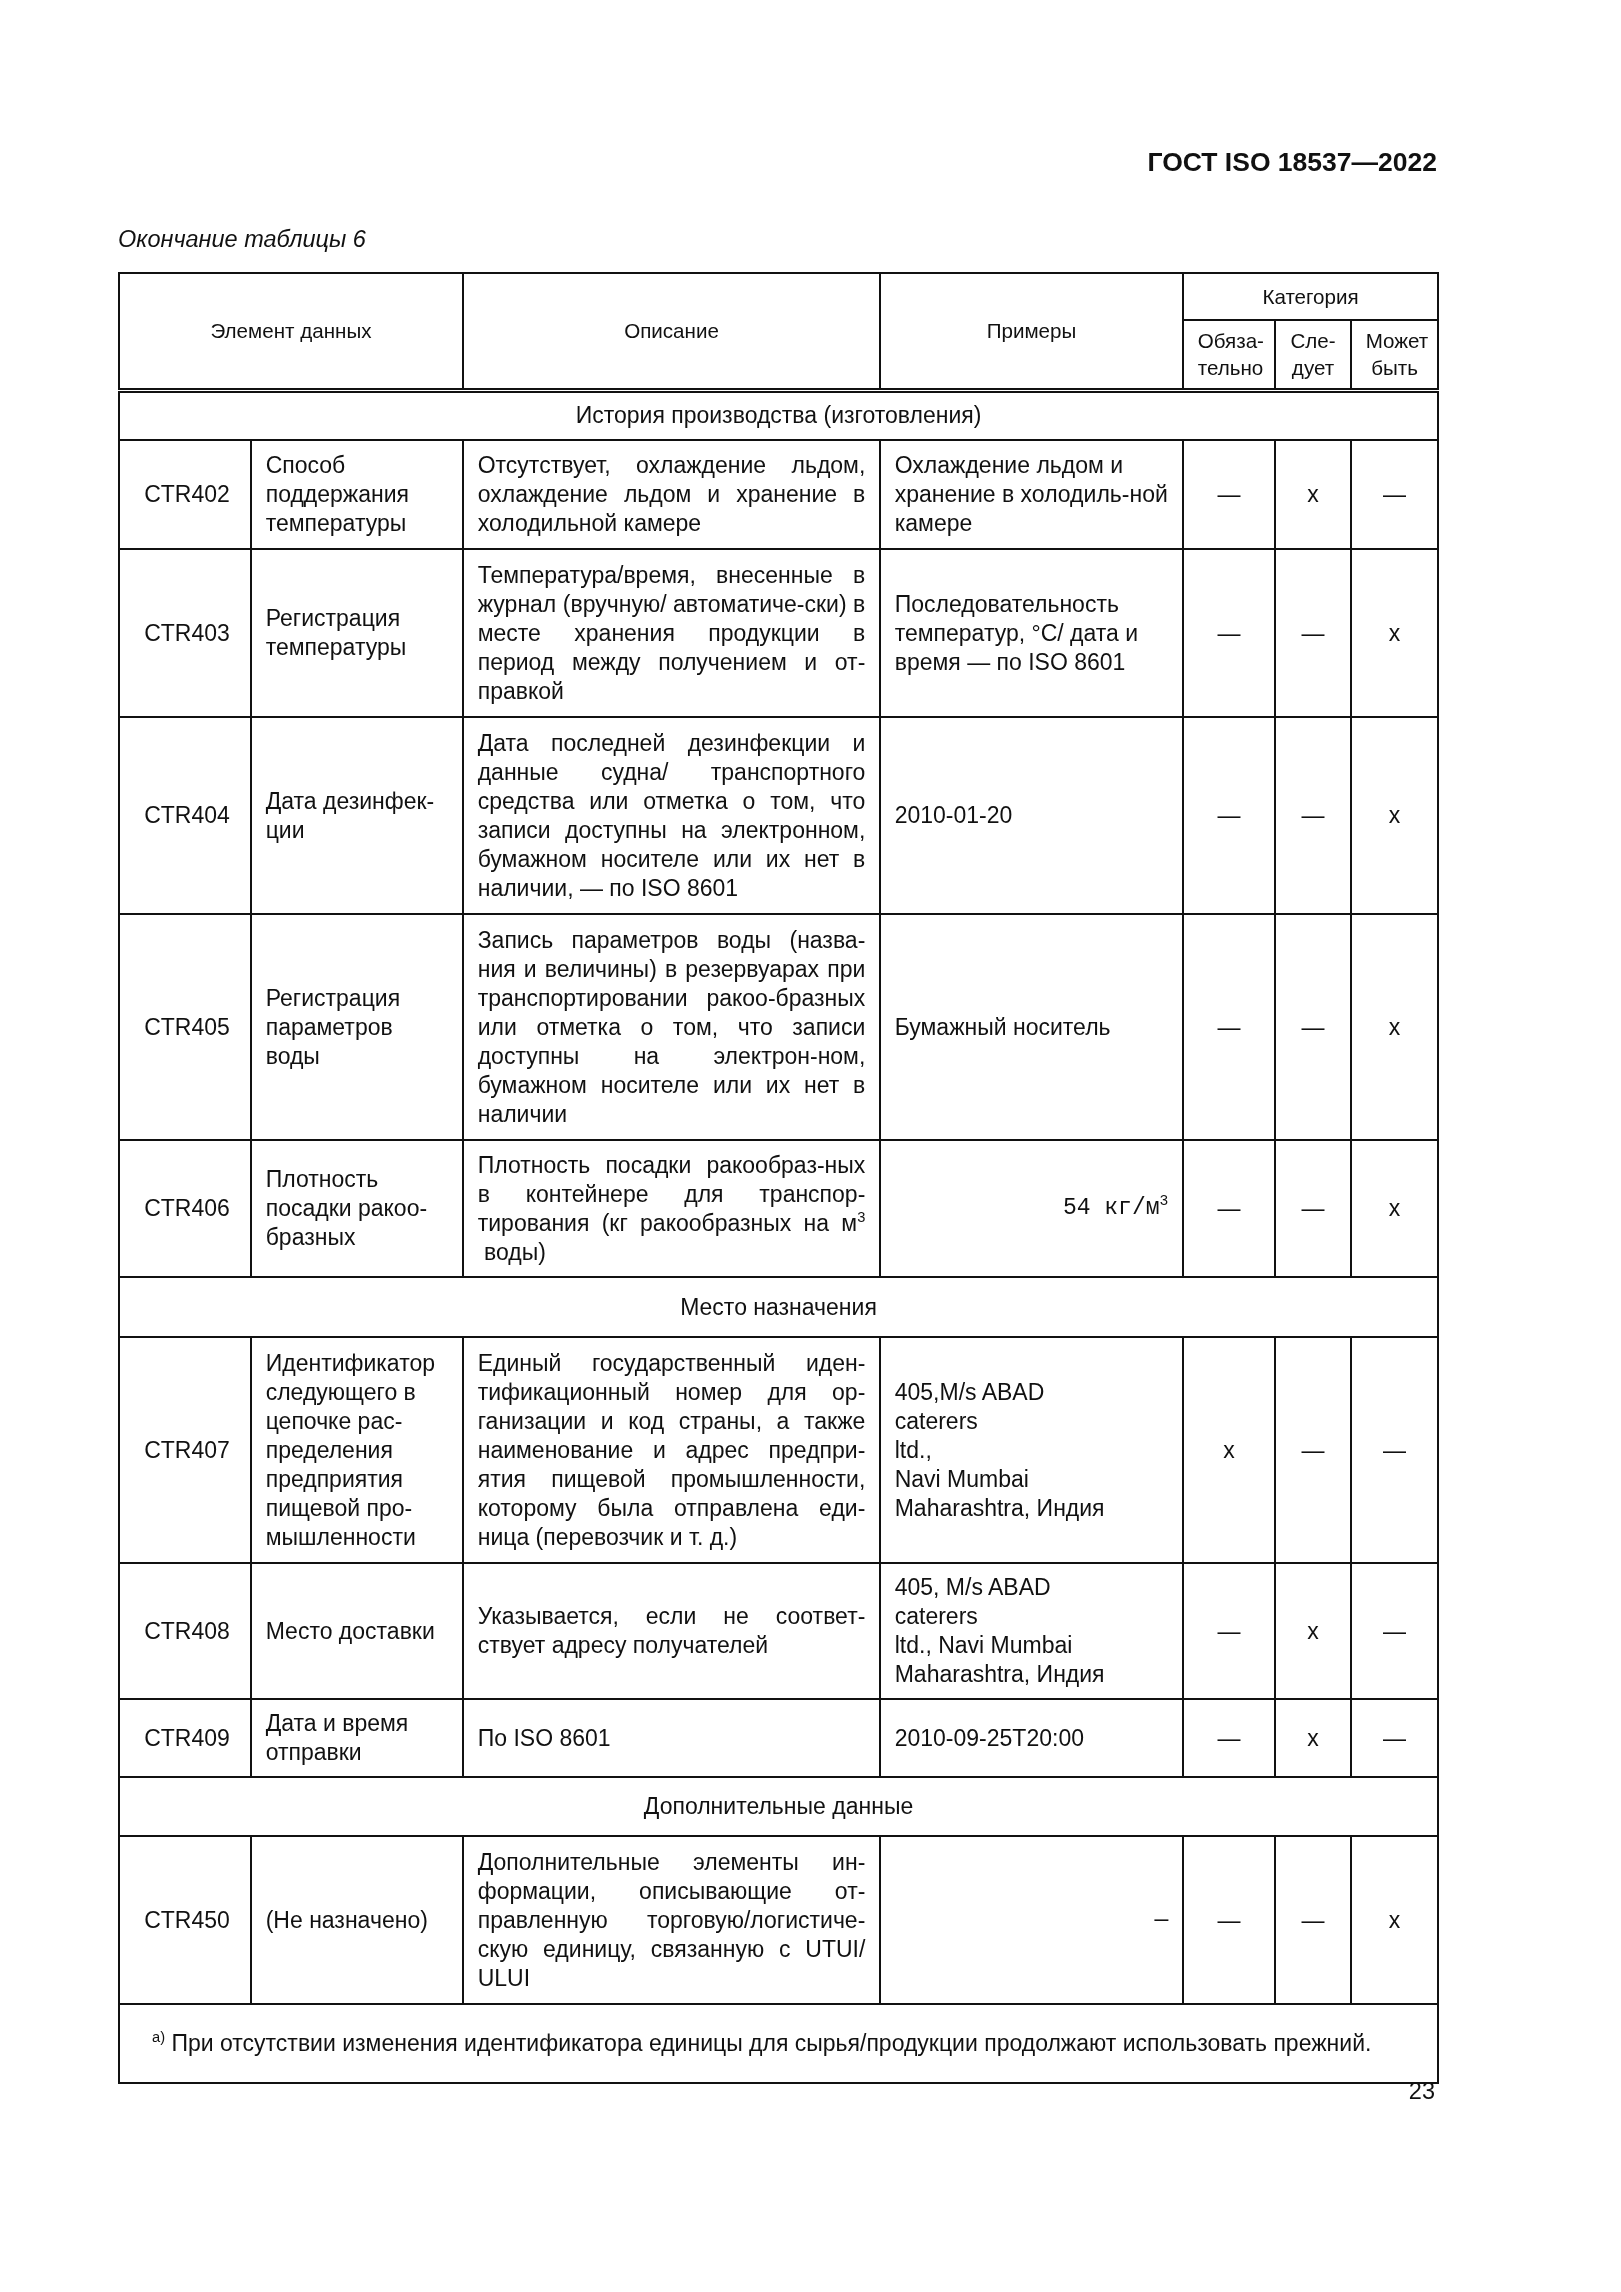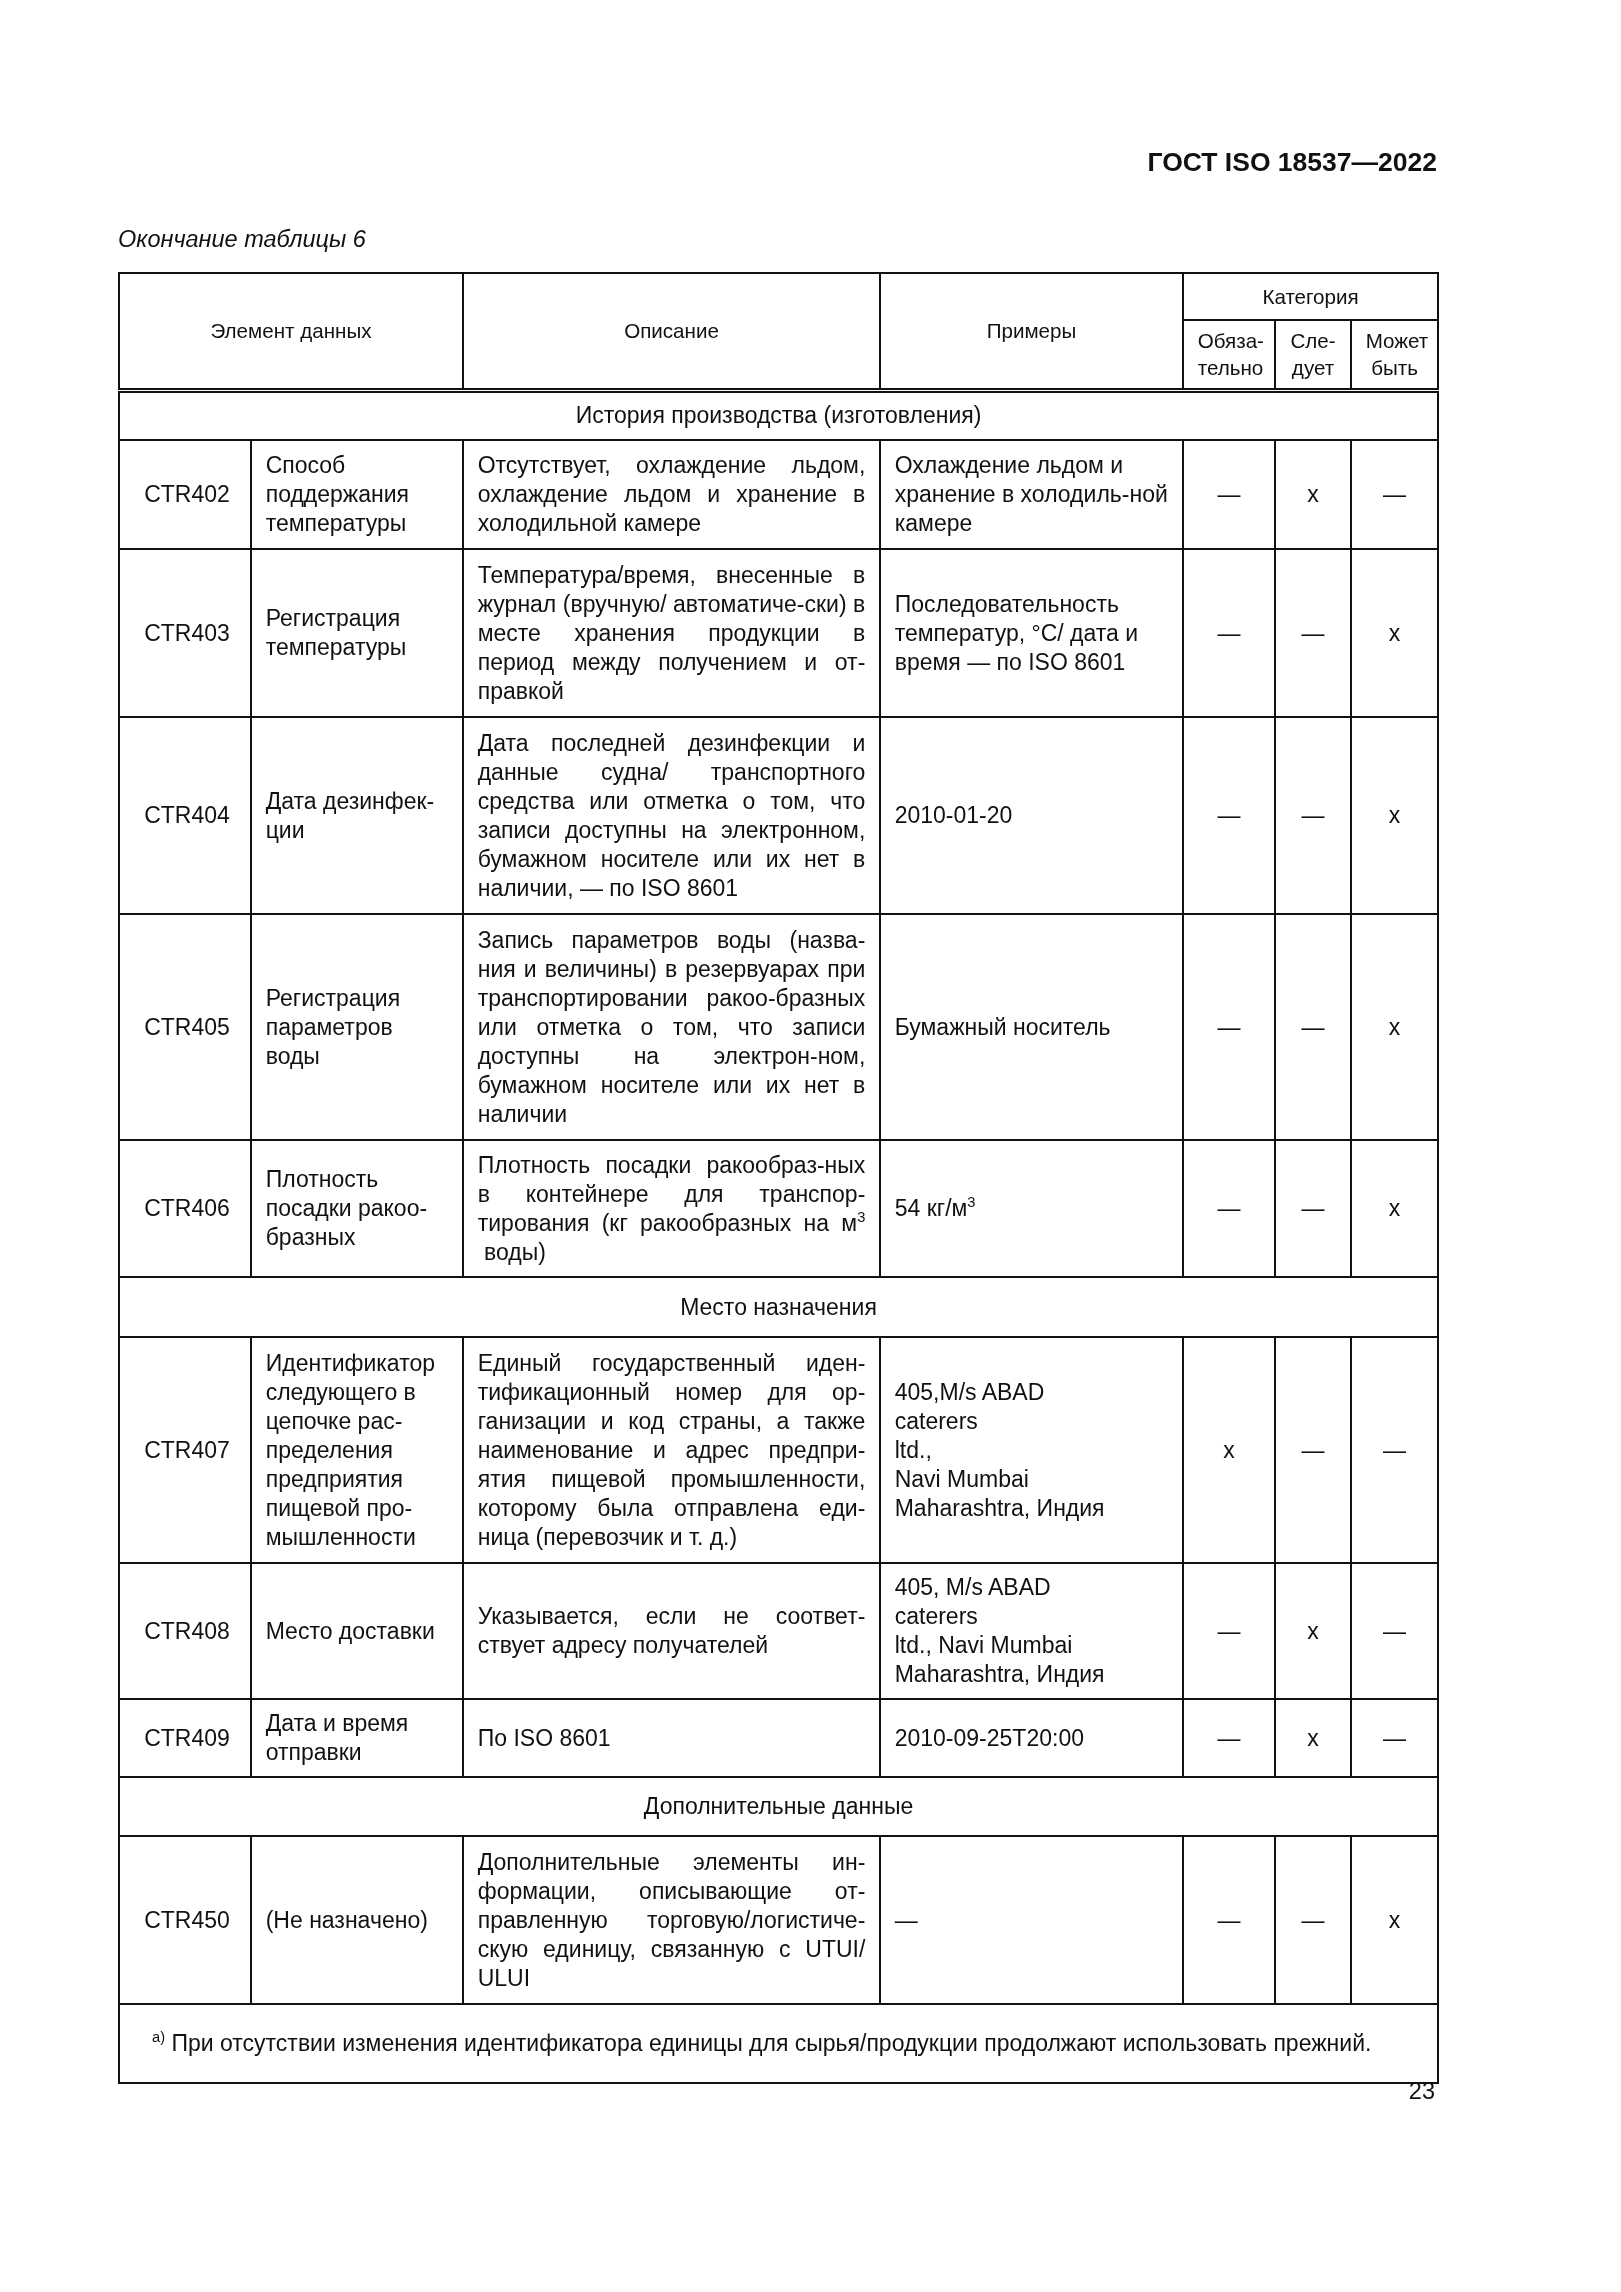--- a/index.html
+++ b/index.html
@@ -12,21 +12,21 @@
             border-collapse: collapse; table-layout: fixed; font-size: 23px; line-height: 29px; }
   table.t td, table.t th { border: 2px solid #111; padding: 3.9px 13.7px; vertical-align: middle; font-weight: normal; }
   table.t { border: 2.9px solid #111; }
   .hdr th { text-align: center; font-size: 20.6px; line-height: 27.4px; padding: 3.9px 5.9px; }
   .hdr-bottom th, .hdr-bottom-all { border-bottom: 5.9px double #111 !important; }
   .section td { text-align: center; height: 39px; padding: 3.9px; border-radius: 20px; }
   .thick-top td { border-top: 2.9px solid #111; }
   .id { text-align: center; padding-left: 9.8px !important; padding-right: 5.9px !important; }
   .desc { text-align: justify; margin-left: 16px; }
   .cat { text-align: center; padding: 3.9px 2px !important; }
-  .center { text-align: left; }
+  .center { text-align: right; font-family: Liberation Mono, monospace; }
   sup { font-size: 14.7px; line-height: 0; }
   .foot td { padding: 7.8px 15.7px 9.8px 15.7px; text-align: justify; line-height: 35px; }
   .foot .ind { padding-left: 32px; }
 </style>
 </head>
 <body>
 
 <div class="doc-code">ГОСТ ISO 18537—2022</div>
 <div class="caption">Окончание таблицы 6</div>
 

